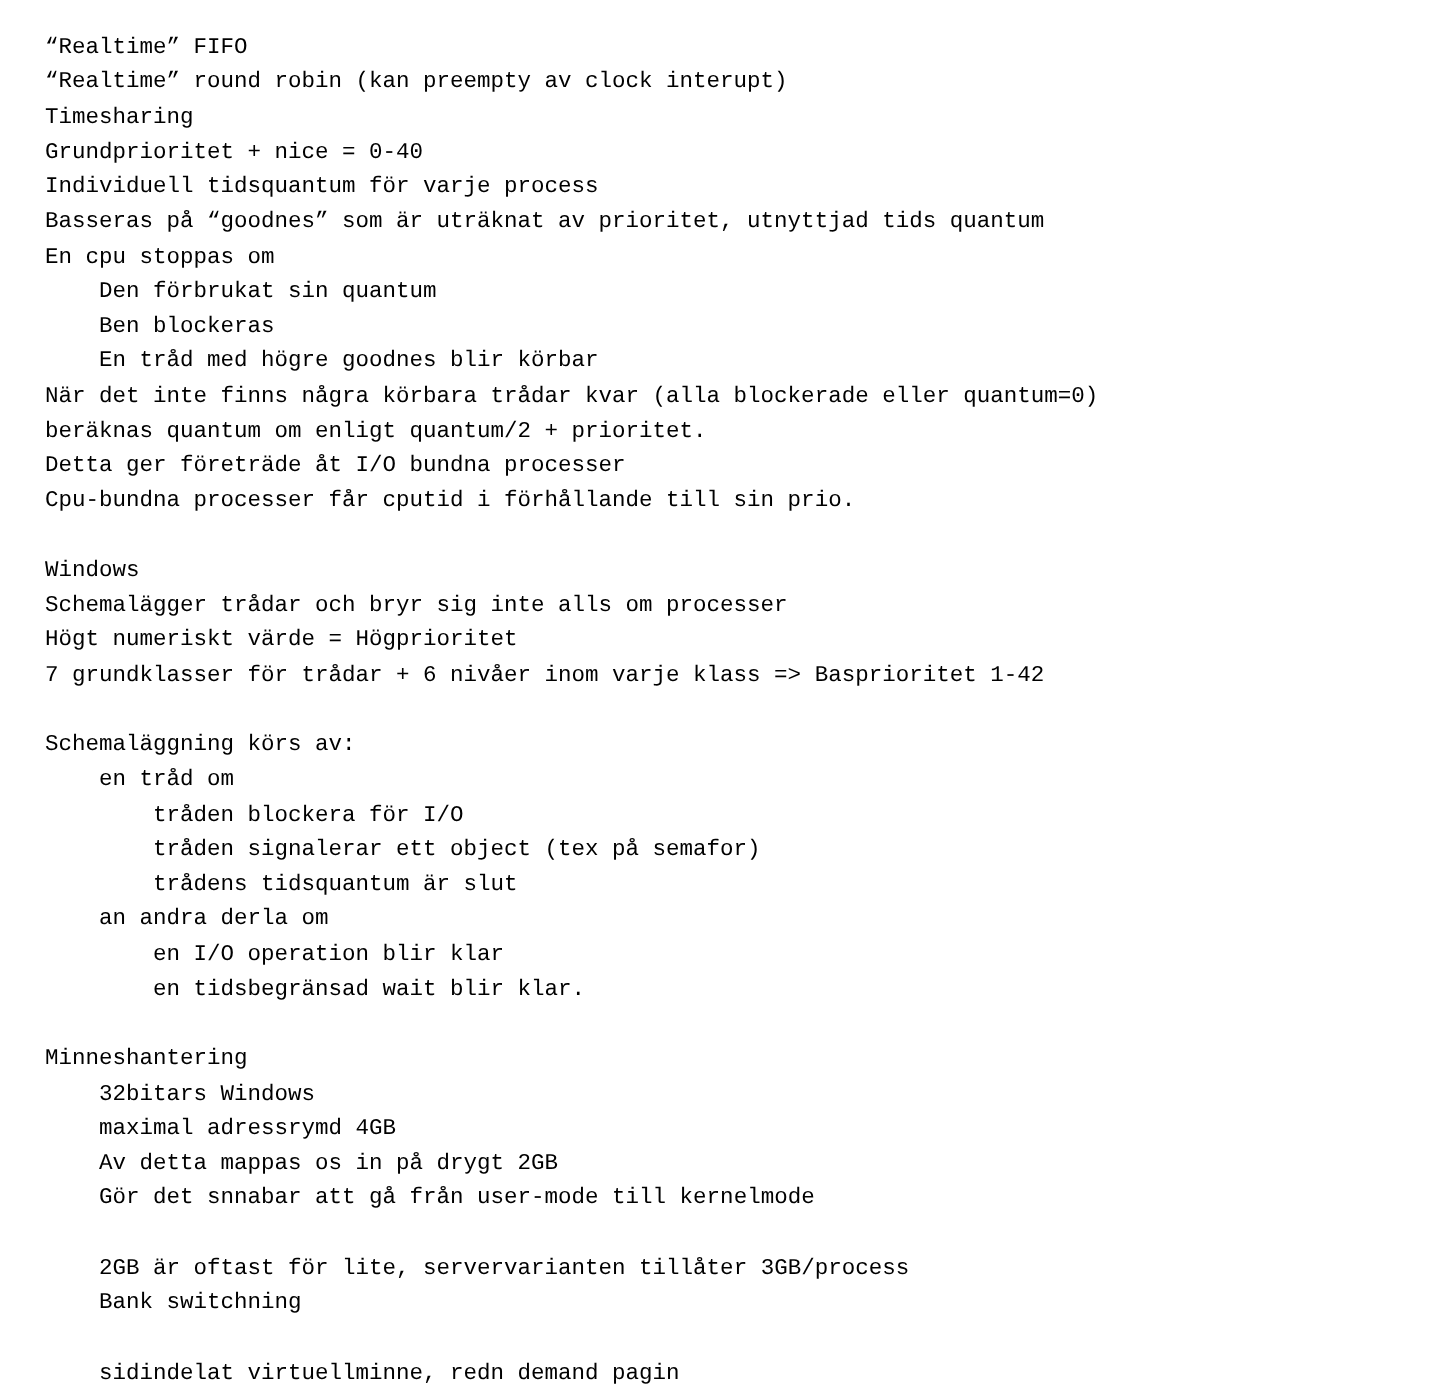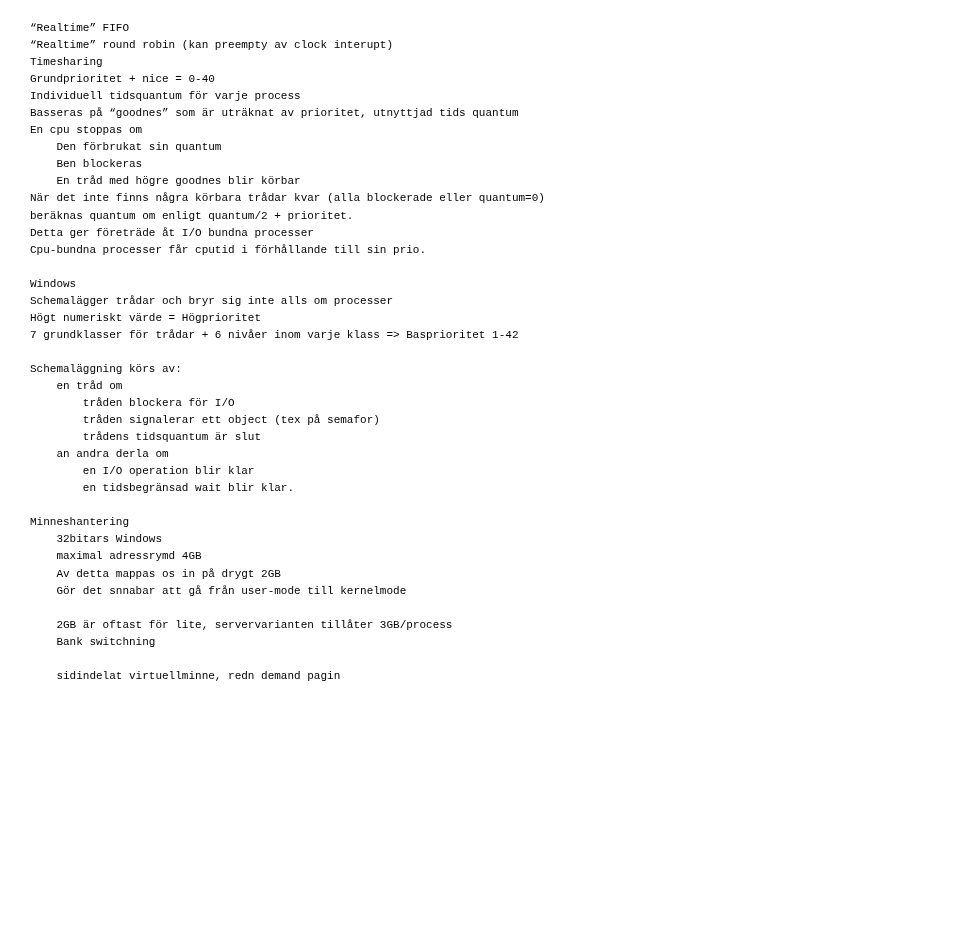--- a/index.html
+++ b/index.html
@@ -13,21 +13,21 @@
       font-size: 15px;
       line-height: 1.5;
       color: #000000;
       padding: 20px 30px;
       width: 960px;
       min-height: 932px;
     }
     .content-block {
       white-space: pre-wrap;
       font-family: 'Courier New', Courier, monospace;
-      font-size: 11px;
+      font-size: 15px;
       line-height: 1.55;
     }
   </style>
 </head>
 <body>
 
 <div class="content-block" id="main-content">“Realtime” FIFO
 “Realtime” round robin (kan preempty av clock interupt)
 Timesharing
 Grundprioritet + nice = 0-40

